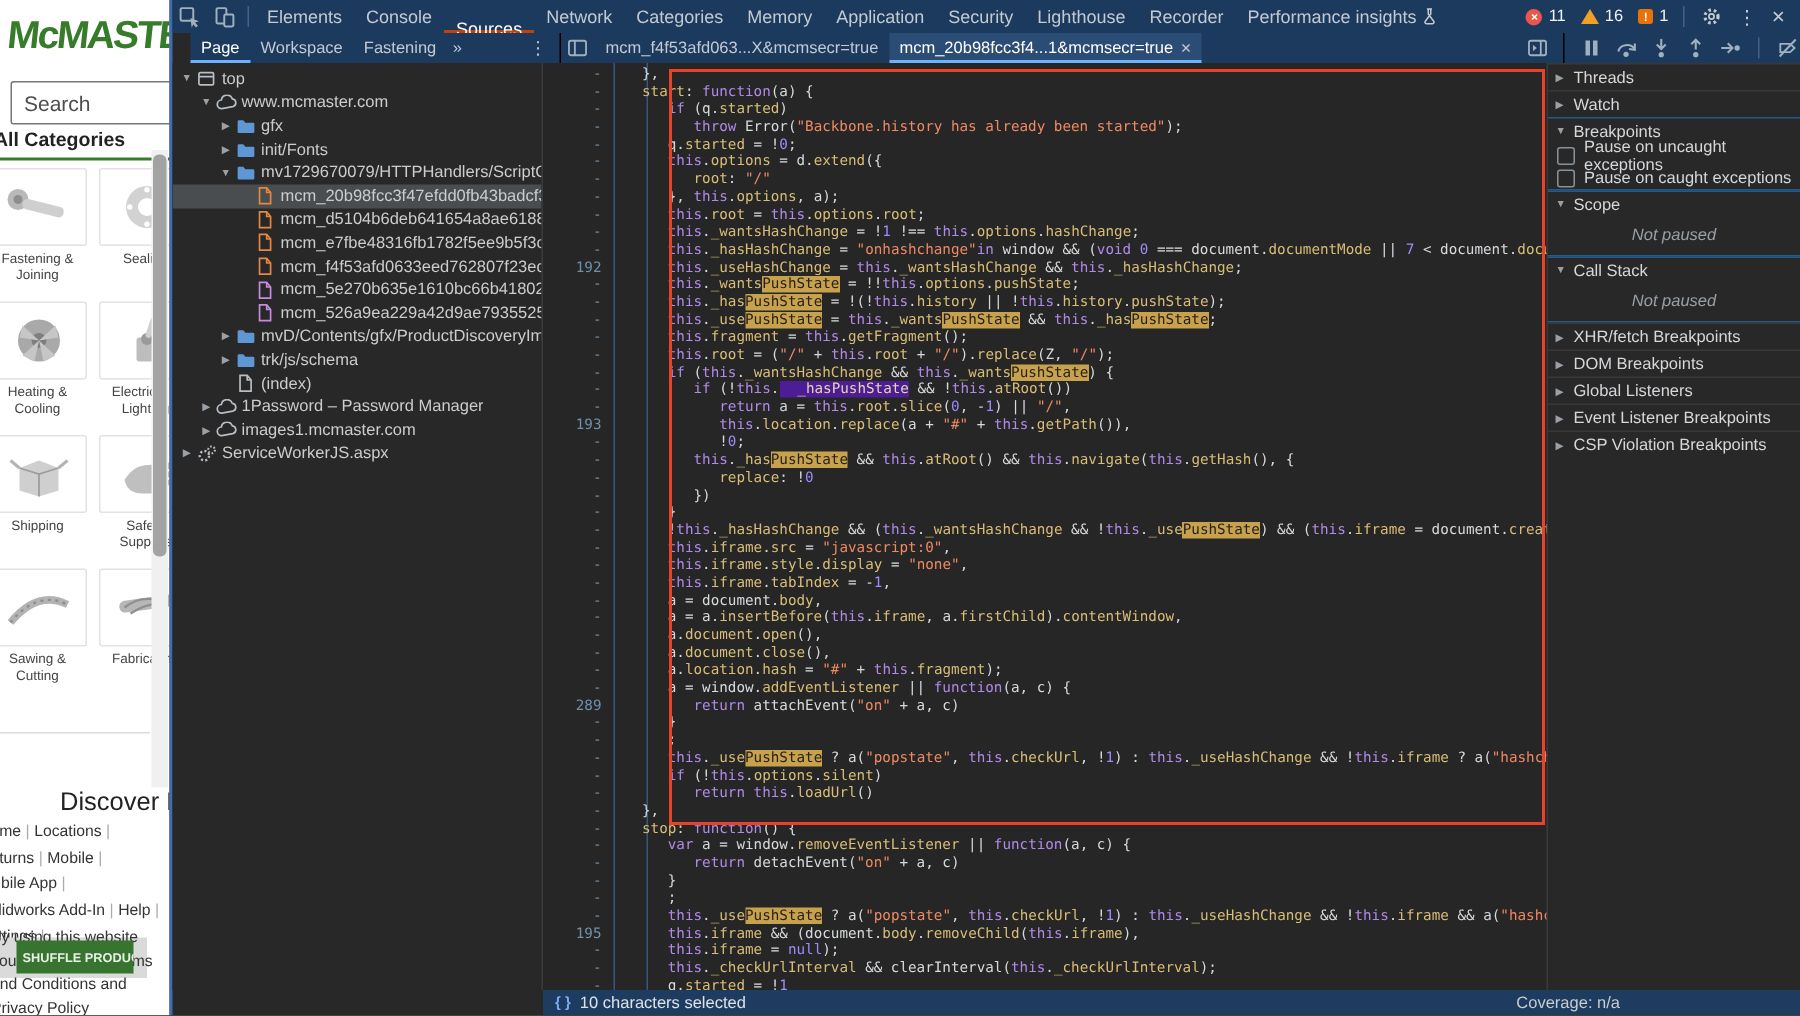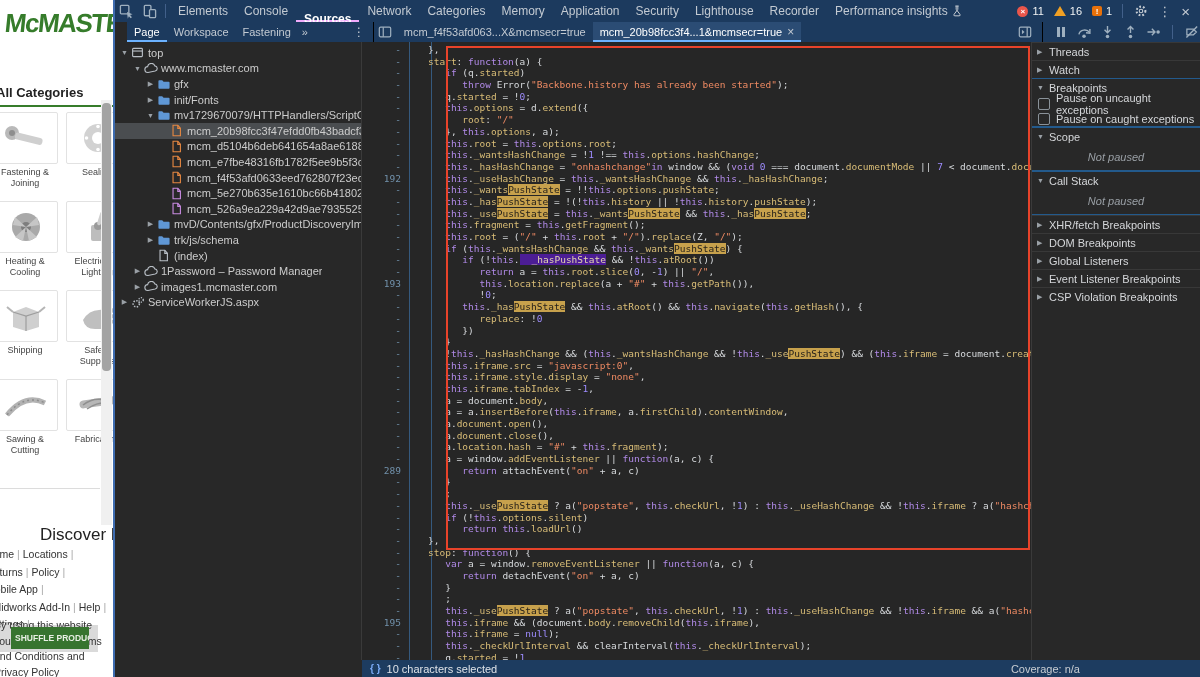--- a/index.html
+++ b/index.html
@@ -21,21 +21,21 @@
   .legal-panel{position:absolute;left:-6px;top:625px;width:104px;height:27px;background:#dadada;}
   .shuffle{position:absolute;left:11px;top:627px;width:78px;height:22px;background:#37742f;border:none;color:#e8efe4;font-size:8.5px;font-weight:bold;font-family:"Liberation Sans",sans-serif;overflow:hidden;white-space:nowrap;padding:0 0 0 4px;text-align:left;}
   .site-scroll{position:absolute;left:101px;top:100px;width:11px;height:425px;background:#f0f0f0;}
   .site-scroll .thumb{position:absolute;left:1px;top:3px;width:9px;height:268px;background:#a3a3a3;border-radius:4px;}
   
   .devtools{position:absolute;left:113px;top:0;width:1087px;height:677px;background:#282828;border-left:2px solid #3e6cb0;box-sizing:border-box;color:#d6d9dc;}
   .dt-toolbar{position:absolute;left:0;top:0;right:0;height:22px;background:#1c3a5e;display:flex;align-items:center;font-size:12px;}
   .tb-icon{width:17px;height:16px;display:inline-flex;align-items:center;justify-content:center;margin:0 3px;}
   .tb-divider{width:1px;height:14px;background:#42608a;margin:0 4px;}
   .dt-tab{padding:0 8px;height:22px;display:flex;align-items:center;color:#c3cad2;cursor:default;box-sizing:border-box;gap:4px;}
-  .dt-tab.active{color:#fff;border-bottom:2px solid #f0abfc;padding-top:18px;font-weight:bold;}
+  .dt-tab.active{color:#fff;border-bottom:2px solid #c2410c;padding-top:18px;}
   .tb-right{margin-left:auto;display:flex;align-items:center;gap:2px;padding-right:6px;}
   .badge{display:flex;align-items:center;gap:4px;margin:0 4px;color:#f1f3f4;font-size:11px;}
   .b-err{width:11px;height:11px;border-radius:50%;background:#e9564b;color:#fff;font-size:8px;display:flex;align-items:center;justify-content:center;font-weight:bold;}
   .b-warn{width:0;height:0;border-left:6px solid transparent;border-right:6px solid transparent;border-bottom:10px solid #f0a024;position:relative;}
   .b-issue{width:10px;height:10px;border-radius:2px;background:#e8710a;color:#fff;font-size:8px;display:flex;align-items:center;justify-content:center;font-weight:bold;}
   .glyph{color:#c3cad2;font-size:13px;line-height:1;}
   
   .dt-row2{position:absolute;left:12px;top:22px;right:0;height:20px;background:#1c3a5e;display:flex;font-size:11px;}
   .nav-header{width:247px;display:flex;align-items:center;border-right:1px solid #000;box-sizing:border-box;}
   .nav-tab{padding:0 7px;height:20px;display:flex;align-items:center;color:#c3cad2;}
@@ -84,20 +84,23 @@
   .statusbar .cov{margin-left:auto;padding-right:120px;color:#c8cdd2;}
   svg{display:block;}
 </style>
 </head>
 <body>
 
 <div class="stage">
 
   <div class="site">
     <div class="logo">McMASTER-CARR</div>
+    <div class="searchbox">
+      <span>Search</span>
+    </div>
     <div class="cats-title">All Categories</div>
     <div class="cats" id="cats">
         <div class="cat">
           <div class="img">
             <svg width="46" height="36" viewBox="0 0 46 36">
               <circle cx="9" cy="13" r="7" fill="#b9b9b9"></circle>
               <circle cx="9" cy="13" r="3" fill="#8e8e8e"></circle>
               <rect x="13" y="12" width="28" height="7" rx="3" fill="#cfcfcf" transform="rotate(14 13 12)"></rect>
             </svg>
           </div>
@@ -172,21 +175,21 @@
               <path d="M12 22 Q24 14 36 16" fill="none" stroke="#8f8f8f" stroke-width="1.5"></path>
             </svg>
           </div>
           <div class="lbl">Fabricating</div>
         </div>
       </div>
     <div class="site-sep"></div>
     <div class="discover">Discover Products</div>
     <div class="footer" id="site-footer">
         <div><span>Home</span><span class="sep">|</span><span>Locations</span><span class="sep">|</span></div>
-        <div><span>Returns</span><span class="sep">|</span><span>Policy</span><span class="sep">|</span></div>
+        <div><span>Returns</span><span class="sep">|</span><span>Mobile</span><span class="sep">|</span></div>
         <div><span>Mobile App</span><span class="sep">|</span></div>
         <div><span>Solidworks Add-In</span><span class="sep">|</span><span>Help</span><span class="sep">|</span></div>
         <div><span>Settings</span><span class="sep">|</span></div>
       </div>
     <div class="legal-panel"></div>
     <div class="legal" id="site-legal">
         <div>By using this website</div>
         <div>you agree to our Terms</div>
         <div>and Conditions and</div>
         <div>Privacy Policy</div>

